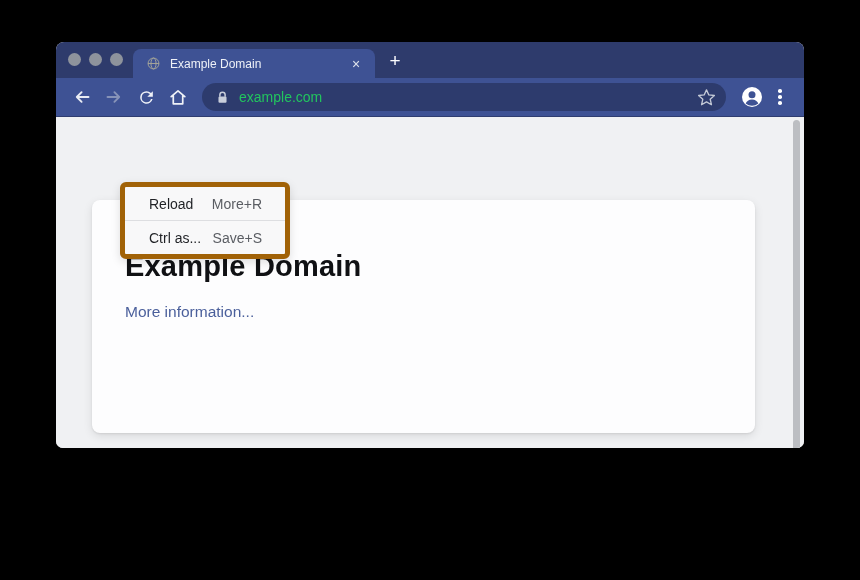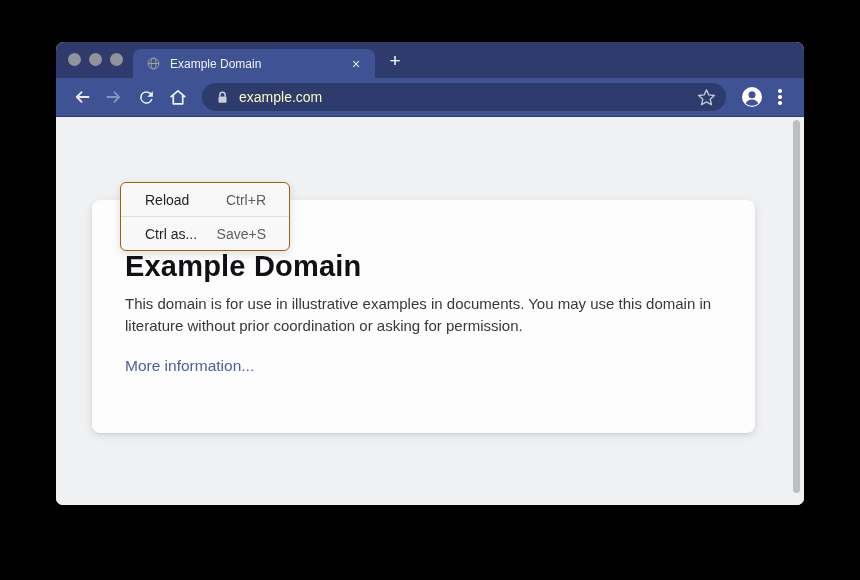--- a/index.html
+++ b/index.html
@@ -4,21 +4,21 @@
 <style>
   * { box-sizing: border-box; }
   html,body { margin:0; padding:0; }
   body {
     width:860px; height:580px; background:#000;
     font-family:"Liberation Sans","DejaVu Sans",sans-serif;
     position:relative; overflow:hidden;
   }
 
   .window {
-    position:absolute; left:56px; top:42px; width:748px; height:463px;
+    position:absolute; left:56px; top:42px; width:748px; height:406px;
     border-radius:8px 8px 7px 7px; overflow:hidden; background:#f0f1f3;
   }
 
   
   .titlebar { position:relative; height:36px; background:#2e3b6c; }
   .traffic { position:absolute; left:12px; top:11px; display:flex; gap:8px; }
   .traffic .dot { width:13px; height:13px; border-radius:50%; background:#8e939c; }
 
   .tab {
     position:absolute; left:77px; bottom:0; width:242px; height:29px;
@@ -42,21 +42,21 @@
     display:flex; align-items:center; padding:0 12px 0 10px;
   }
   .tool-btn { width:32px; height:32px; flex:none;
     display:flex; align-items:center; justify-content:center; }
 
   .addr {
     flex:1; min-width:0; height:28px; margin:0 10px 0 8px;
     background:#2d3b6d; border-radius:14px;
     display:flex; align-items:center; padding:0 10px 0 13px;
   }
-  .addr-url { flex:1; margin-left:9px; color:#fef9c3; font-size:14px;
+  .addr-url { flex:1; margin-left:9px; color:#22c55e; font-size:14px;
     white-space:nowrap; overflow:hidden; }
 
   .dots { display:flex; flex-direction:column; gap:2.5px; }
   .dots i { width:3.5px; height:3.5px; border-radius:50%; background:#fff; }
 
   
   .content { position:relative; height:388px; background:#f0f1f3; }
 
   .scrollbar {
     position:absolute; right:4px; top:3px; width:7px; height:373px;
@@ -72,21 +72,21 @@
   .card h1 { margin:0; font-size:29px; font-weight:700; color:#101114;
     letter-spacing:.2px; }
   .card p { margin:10px 0 0; max-width:592px; font-size:15px; line-height:22px;
     color:#35383d; }
   .card a { display:inline-block; margin-top:20px; color:#4a5f9b;
     font-size:15.5px; text-decoration:none; cursor:pointer; }
 
   
   .menu {
     position:absolute; left:64px; top:65px; width:170px; z-index:5;
-    background:#f8f8f9; border:1px solid #a16207; border-radius:6px;
+    background:#f8f8f9; border:5px solid #a16207; border-radius:6px;
     box-shadow:0 3px 10px rgba(0,0,0,.13); overflow:hidden;
   }
   .menu-item {
     height:33px; display:flex; align-items:center;
     justify-content:space-between; padding:0 23px 0 24px;
     font-size:14px; color:#1f2125; cursor:default;
   }
   .menu-item .shortcut { color:#5a5d63; }
   .menu-divider { height:1px; background:#dddee1; }
 
@@ -176,28 +176,27 @@
           <i></i>
           <i></i>
       </span>
     </div>
   </div>
 
   <div class="content">
 
     <div class="card">
       <h1>Example Domain</h1>
-      <p>This domain is for use in illustrative examples in documents. You may use this domain in literature without prior coordination or asking for permission.</p>
       <a>More information...</a>
     </div>
 
     <div class="menu">
       <div class="menu-item">
         <span>Reload</span>
-        <span class="shortcut">Ctrl+R</span>
+        <span class="shortcut">More+R</span>
       </div>
       <div class="menu-divider"></div>
       <div class="menu-item">
         <span>Ctrl as...</span>
         <span class="shortcut">Save+S</span>
       </div>
     </div>
 
     <div class="scrollbar"></div>
   </div>

